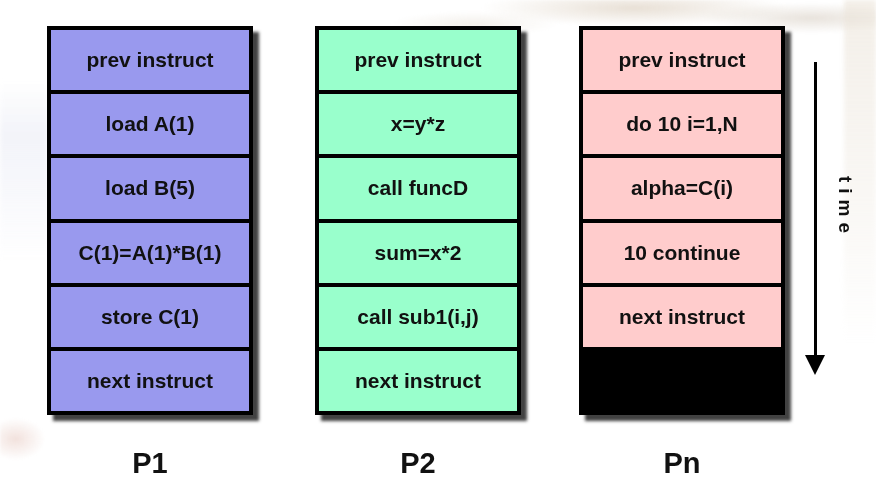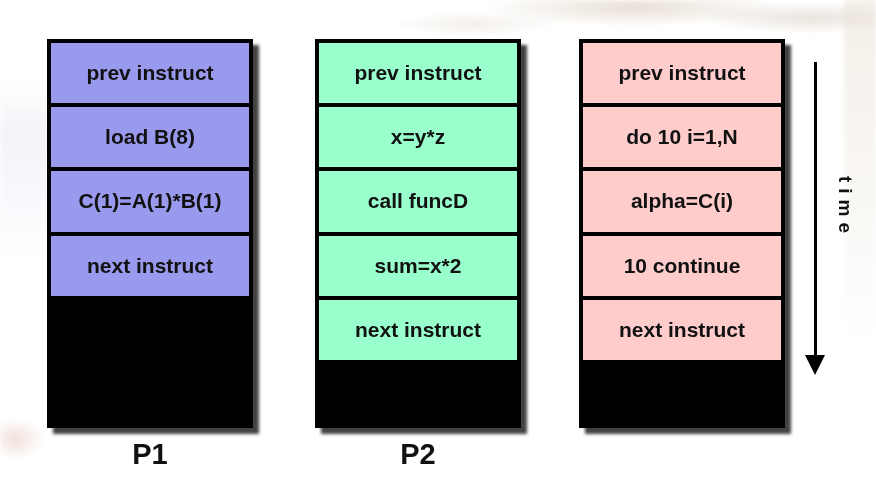--- a/index.html
+++ b/index.html
@@ -38,21 +38,21 @@
   }
   .bg-bottom-left{
     left:0; top:408px; width:52px; height:62px;
     background:radial-gradient(ellipse 40px 28px at 30% 50%, rgba(233,206,198,0.6), rgba(233,206,198,0) 75%);
     filter:blur(1px);
   }
 
   
   .proc-column{
     position:absolute;
-    top:39px;
+    top:26px;
     width:206px;
   }
   .proc-box{
     background:#000;
     border:4px solid #000;
     height:381px;
     display:grid;
     grid-template-rows:repeat(6,1fr);
     grid-row-gap:4px;
     box-shadow:6px 6px 3px rgba(25,25,25,0.82);
@@ -62,21 +62,21 @@
     display:flex;
     align-items:center;
     justify-content:center;
     font-weight:bold;
     font-size:21px;
     color:#111;
     white-space:nowrap;
     letter-spacing:0px;
   }
   .col-label{
-    margin-top:10px;
+    margin-top:32px;
     text-align:center;
     font-weight:bold;
     font-size:29px;
     color:#111;
   }
 
   
   .time-arrow-line{
     position:absolute;
     left:814px; top:62px;
@@ -107,45 +107,49 @@
 <div class="canvas">
 
   <div class="bg-artifact bg-top"></div>
   <div class="bg-artifact bg-right"></div>
   <div class="bg-artifact bg-left"></div>
   <div class="bg-artifact bg-bottom-left"></div>
 
   <div class="proc-column" style="left: 47px; --cell-bg: #9999ee;">
     <div class="proc-box">
       <div class="cell">prev instruct</div>
-      <div class="cell">load B(8)</div>
+      <div class="cell">load A(1)</div>
+      <div class="cell">load B(5)</div>
       <div class="cell">C(1)=A(1)*B(1)</div>
+      <div class="cell">store C(1)</div>
       <div class="cell">next instruct</div>
     </div>
     <div class="col-label">P1</div>
   </div>
 
   <div class="proc-column" style="left: 315px; --cell-bg: #99ffcc;">
     <div class="proc-box">
       <div class="cell">prev instruct</div>
       <div class="cell">x=y*z</div>
       <div class="cell">call funcD</div>
       <div class="cell">sum=x*2</div>
+      <div class="cell">call sub1(i,j)</div>
       <div class="cell">next instruct</div>
     </div>
     <div class="col-label">P2</div>
   </div>
 
   <div class="proc-column" style="left: 579px; --cell-bg: #ffcccc;">
     <div class="proc-box">
       <div class="cell">prev instruct</div>
       <div class="cell">do 10 i=1,N</div>
       <div class="cell">alpha=C(i)</div>
       <div class="cell">10 continue</div>
       <div class="cell">next instruct</div>
     </div>
+    <div class="col-label">Pn</div>
   </div>
 
   <div class="time-arrow-line"></div>
   <div class="time-arrowhead"></div>
   <div class="time-label">time</div>
 
 </div>
 
 </body></html>

